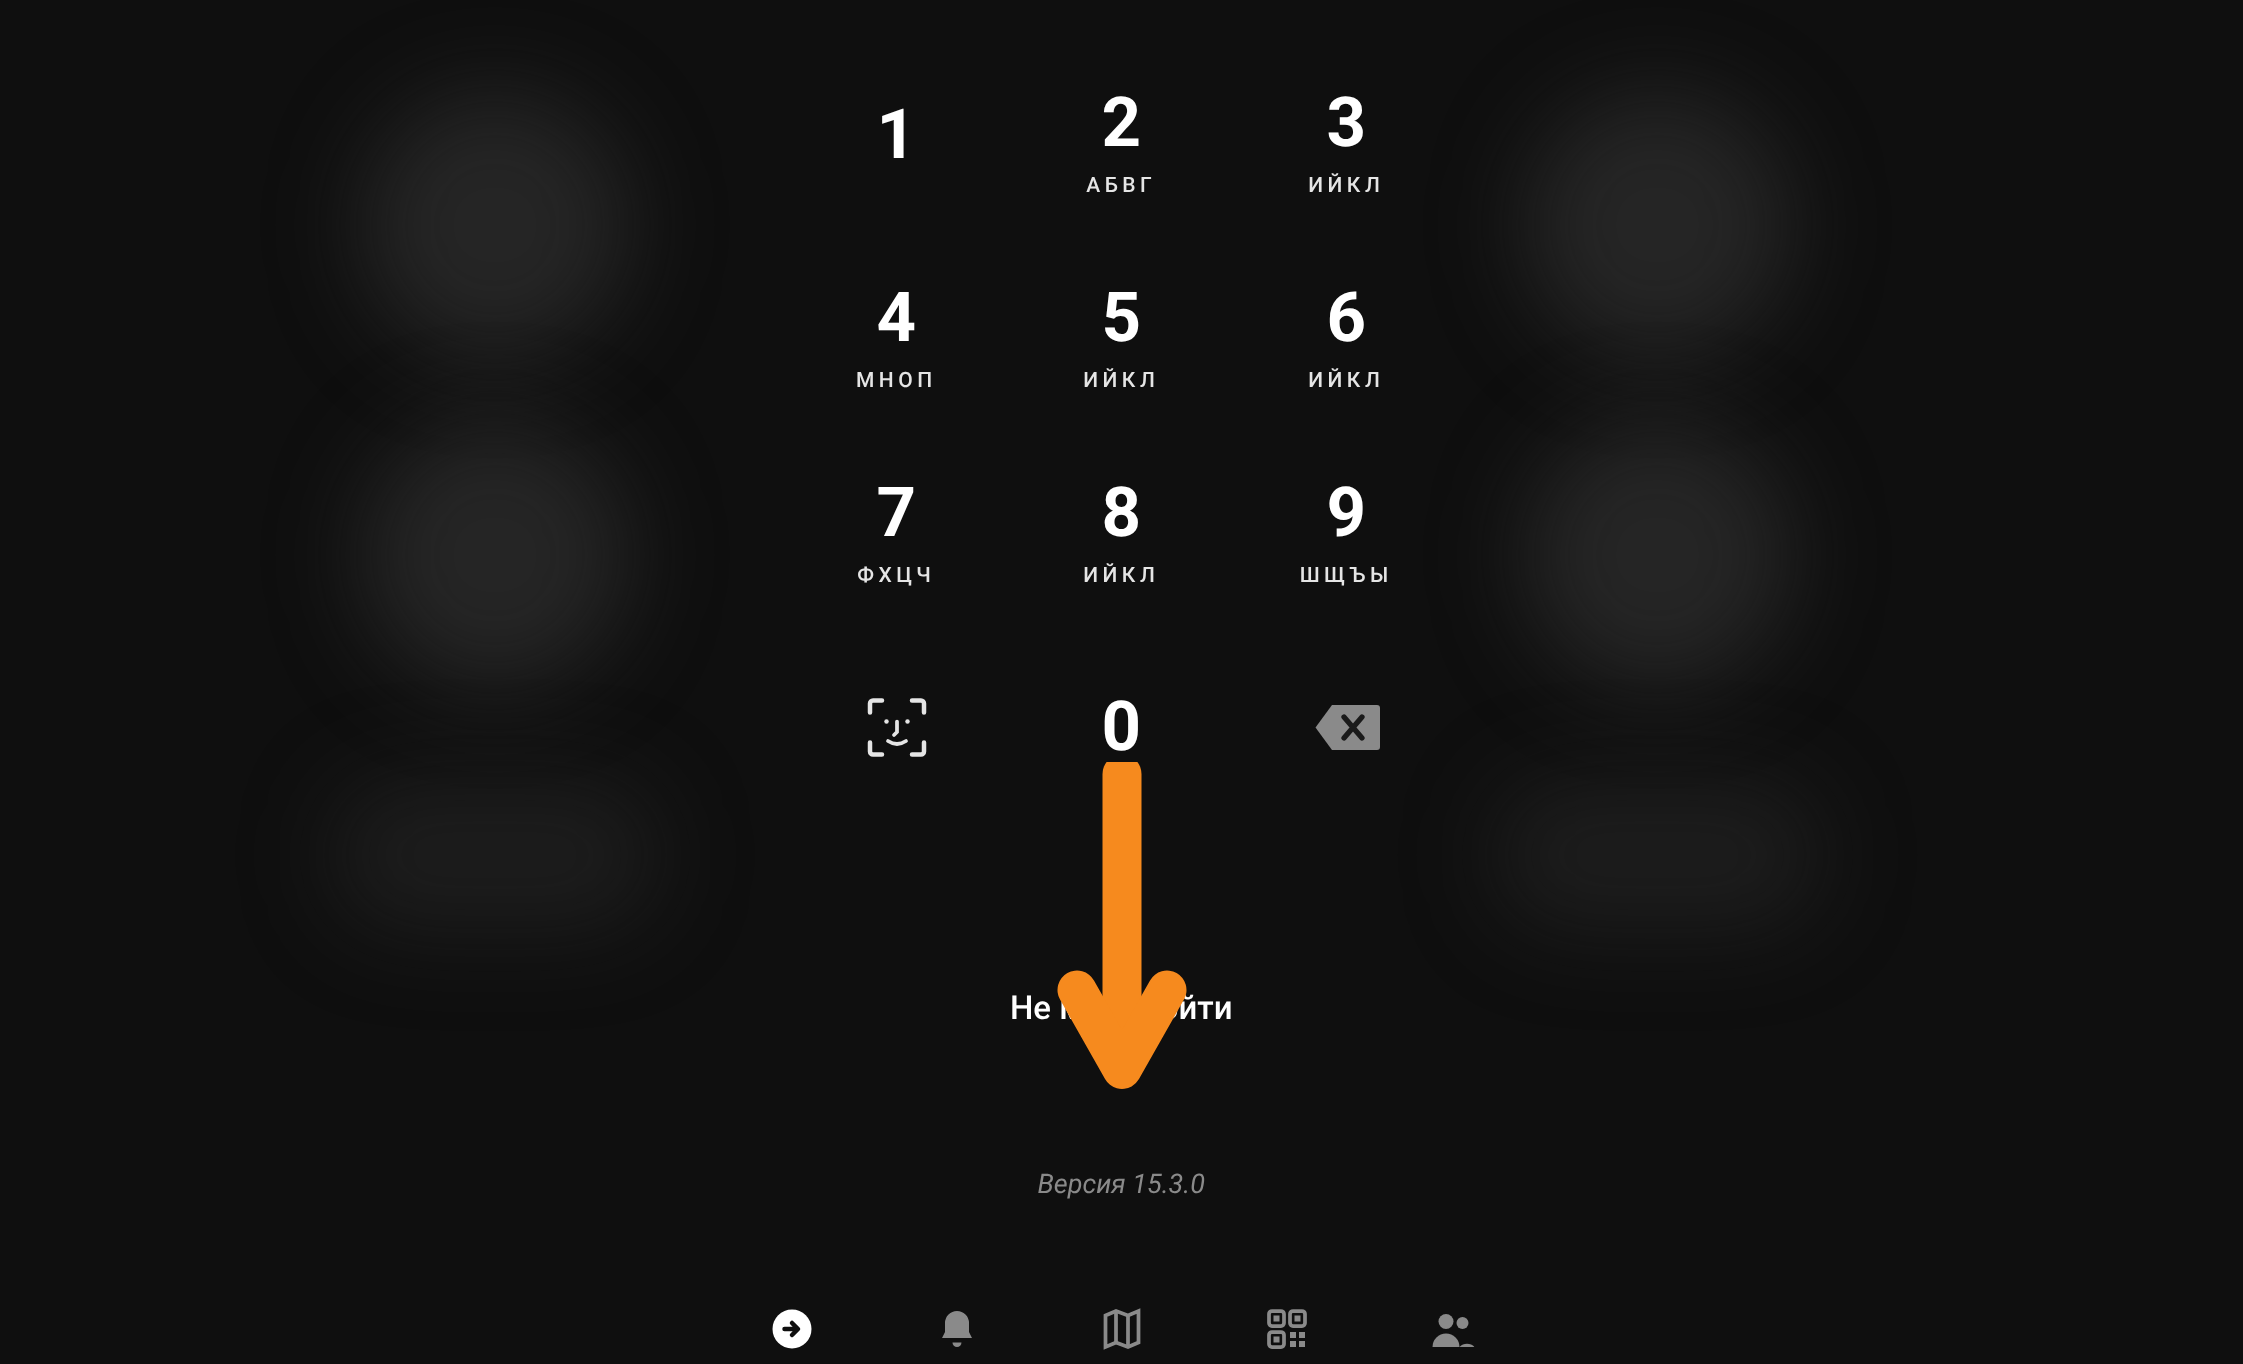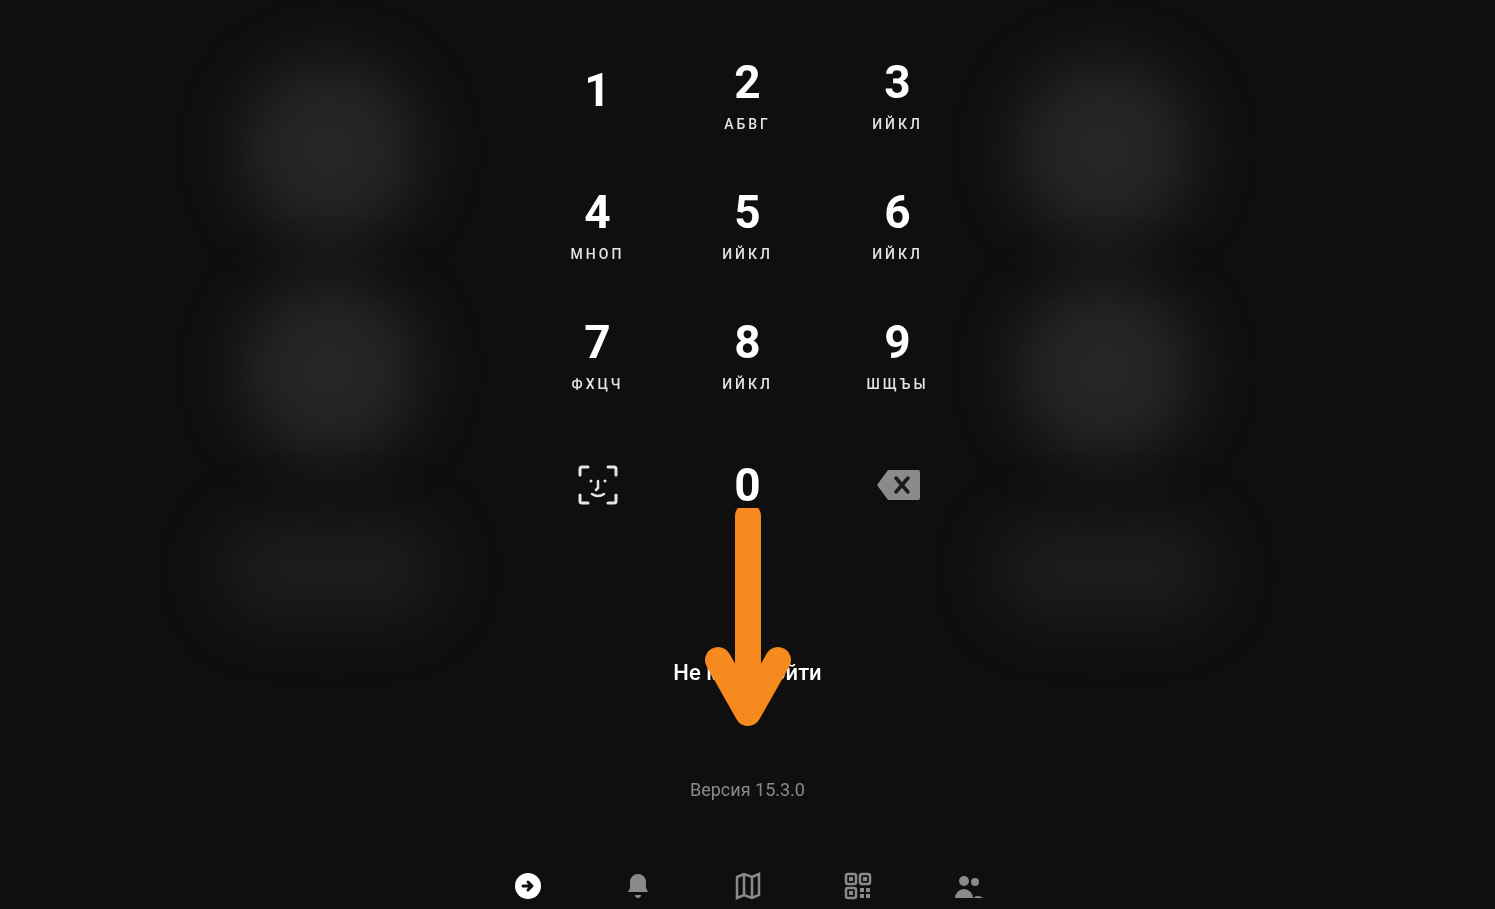--- a/index.html
+++ b/index.html
@@ -83,20 +83,21 @@
       font-size: 22px;
       font-weight: 500;
       margin-top: 110px;
       cursor: pointer;
     }
     .version {
       color: #8a8a8a;
       font-size: 18px;
       font-weight: 400;
       margin-top: 94px;
+      font-style: italic;
     }
     .arrow-annotation {
       position: absolute;
       left: 50%;
       transform: translateX(-50%);
       top: 508px;
       pointer-events: none;
     }
     .bottom-nav {
       position: absolute;

